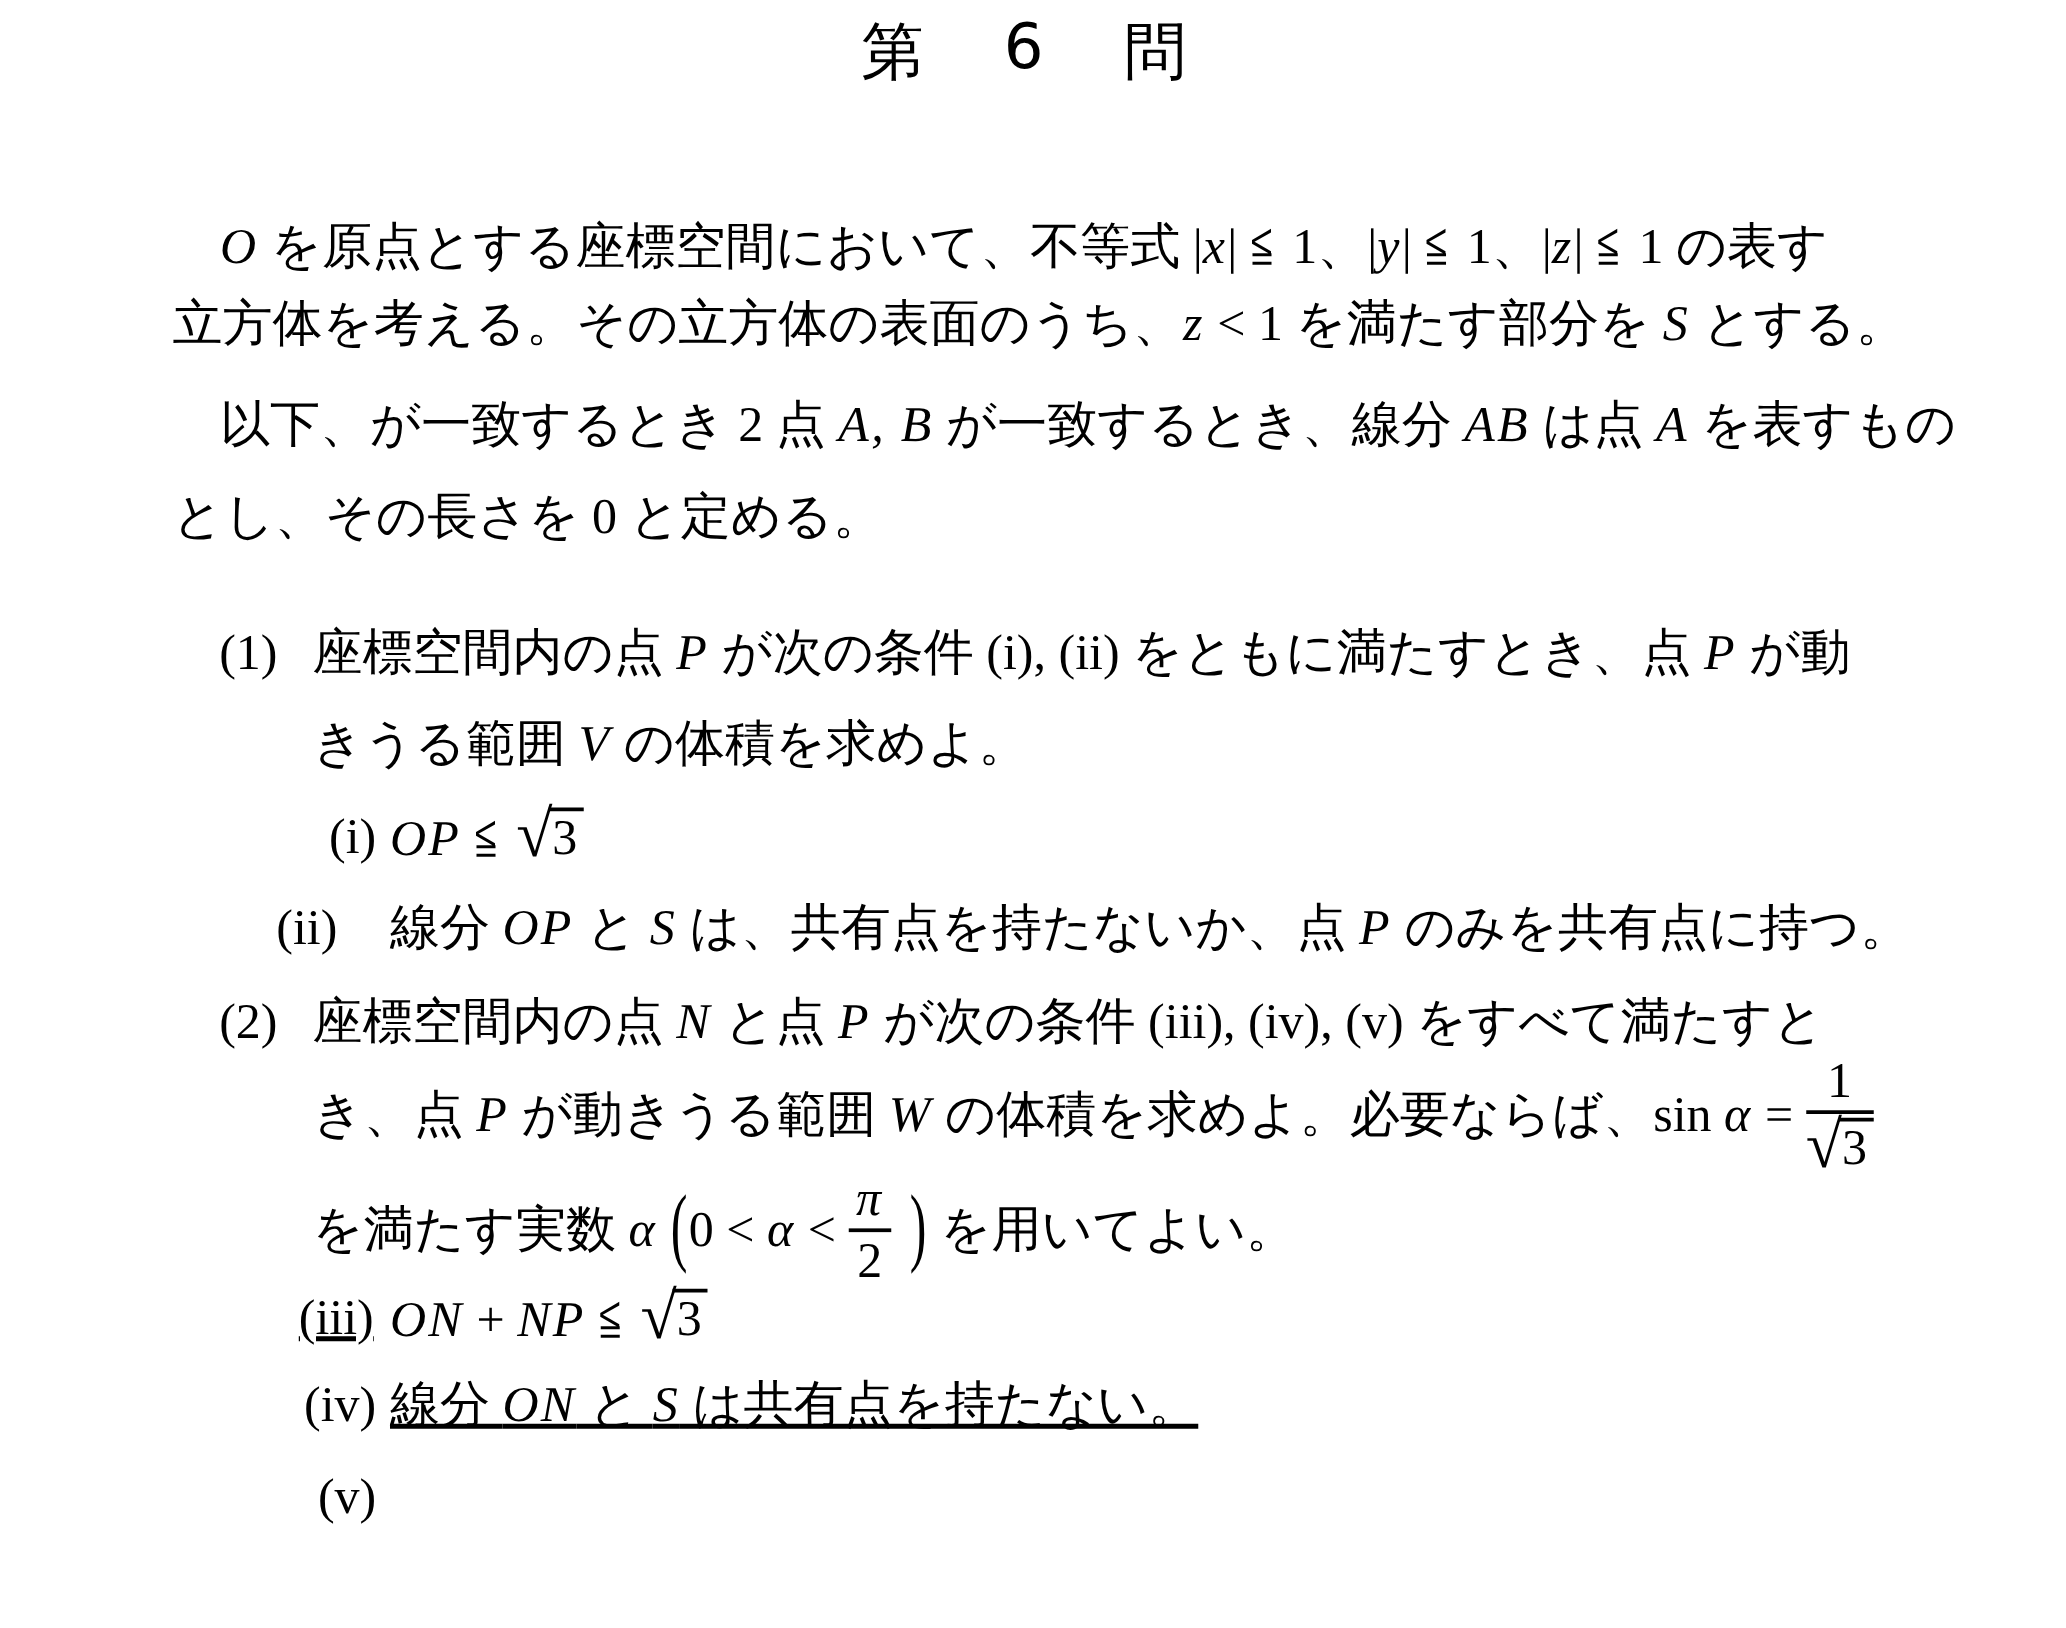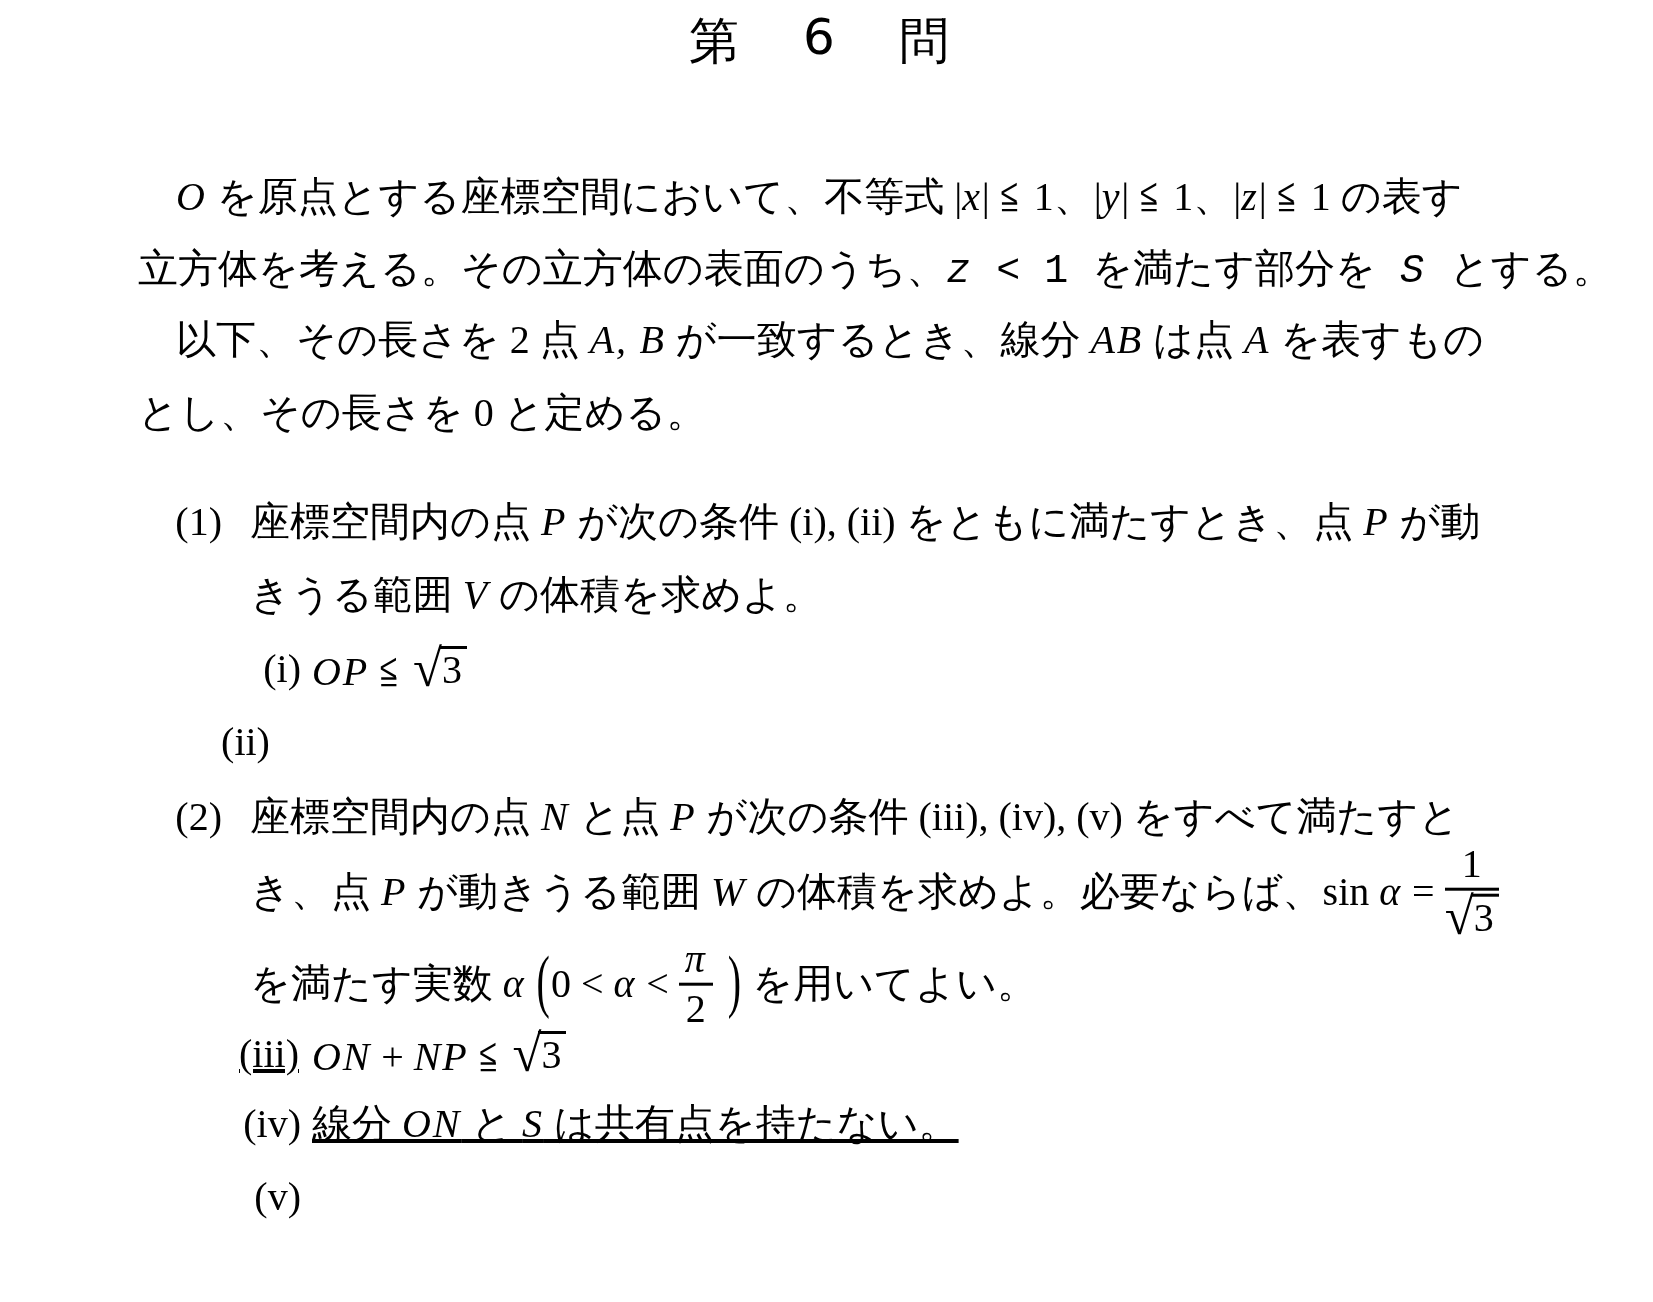--- a/index.html
+++ b/index.html
@@ -67,36 +67,37 @@
 
 <div class="page">
 
   <div class="title">
     <span>第</span>
       <span>6</span>
       <span>問</span>
   </div>
 
   <div class="line" style="top:174px;left:176px;"><span class="run it">O</span><span class="run jp"> を原点とする座標空間において、不等式 </span><span class="run rm">|</span><span class="run it">x</span><span class="run rm">| ≦ 1</span><span class="run jp">、</span><span class="run rm">|</span><span class="run it">y</span><span class="run rm">| ≦ 1</span><span class="run jp">、</span><span class="run rm">|</span><span class="run it">z</span><span class="run rm">| ≦ 1</span><span class="run jp"> の表す</span></div>
-  <div class="line" style="top:249px;left:138px;font-family:Liberation Mono, monospace;"><span class="run jp">立方体を考える。その立方体の表面のうち、</span><span class="run it">z</span><span class="run rm"> &lt; 1 </span><span class="run jp">を満たす部分を </span><span class="run it">S</span><span class="run jp"> とする。</span></div>
+  <div class="line" style="top:236px;left:138px;"><span class="run jp">立方体を考える。その立方体の表面のうち、</span><span class="run it">z</span><span class="run rm"> &lt; 1 </span><span class="run jp">を満たす部分を </span><span class="run it">S</span><span class="run jp"> とする。</span></div>
 
-  <div class="line" style="top:317px;left:176px;"><span class="run jp">以下、その長さを </span><span class="run rm">2</span><span class="run jp"> 点 </span><span class="run it">A, B</span><span class="run jp"> が一致するとき、線分 </span><span class="run it">AB</span><span class="run jp"> は点 </span><span class="run it">A</span><span class="run jp"> を表すもの</span></div>
+  <div class="line" style="top:317px;left:176px;"><span class="run jp">以下、が一致するとき </span><span class="run rm">2</span><span class="run jp"> 点 </span><span class="run it">A, B</span><span class="run jp"> が一致するとき、線分 </span><span class="run it">AB</span><span class="run jp"> は点 </span><span class="run it">A</span><span class="run jp"> を表すもの</span></div>
   <div class="line" style="top:390px;left:138px;"><span class="run jp">とし、その長さを </span><span class="run rm">0</span><span class="run jp"> と定める。</span></div>
 
   <div class="ilabel" style="top:499px;left:170px;width:52px;">(1)</div>
   <div class="line" style="top:499px;left:250px;"><span class="run jp">座標空間内の点 </span><span class="run it">P</span><span class="run jp"> が次の条件 </span><span class="run rm">(i), (ii)</span><span class="run jp"> をともに満たすとき、点 </span><span class="run it">P</span><span class="run jp"> が動</span></div>
   <div class="line" style="top:572px;left:250px;"><span class="run jp">きうる範囲 </span><span class="run it">V</span><span class="run jp"> の体積を求めよ。</span></div>
 
   <div class="ilabel" style="top:646px;left:190px;width:111px;">(i)</div>
   <div class="line" style="top:646px;left:312px;"><span class="run it">OP</span><span class="run rm"> ≦ </span><span class="sqrt">
         <span class="sign">√</span>
         <span class="radicand"><span class="run rm">3</span></span>
       </span></div>
 
   <div class="ilabel" style="top:719px;left:190px;width:111px;text-align:center;">(ii)</div>
+  <div class="line" style="top:719px;left:312px;"><span class="run jp">線分 </span><span class="run it">OP</span><span class="run jp"> と </span><span class="run it">S</span><span class="run jp"> は、共有点を持たないか、点 </span><span class="run it">P</span><span class="run jp"> のみを共有点に持つ。</span></div>
 
   <div class="ilabel" style="top:794px;left:170px;width:52px;">(2)</div>
   <div class="line" style="top:794px;left:250px;"><span class="run jp">座標空間内の点 </span><span class="run it">N</span><span class="run jp"> と点 </span><span class="run it">P</span><span class="run jp"> が次の条件 </span><span class="run rm">(iii), (iv), (v)</span><span class="run jp"> をすべて満たすと</span></div>
   <div class="line" style="top:869px;left:250px;"><span class="run jp">き、点 </span><span class="run it">P</span><span class="run jp"> が動きうる範囲 </span><span class="run it">W</span><span class="run jp"> の体積を求めよ。必要ならば、</span><span class="run rm">sin </span><span class="run it">α</span><span class="run rm"> = </span><span class="fracwrap fw-sqrt3"><span class="frac">
           <span class="num"><span class="run rm">1</span></span>
           <span class="bar"></span>
           <span class="den"><span class="sqrt">
               <span class="sign">√</span>
               <span class="radicand"><span class="run rm">3</span></span>
             </span></span>

